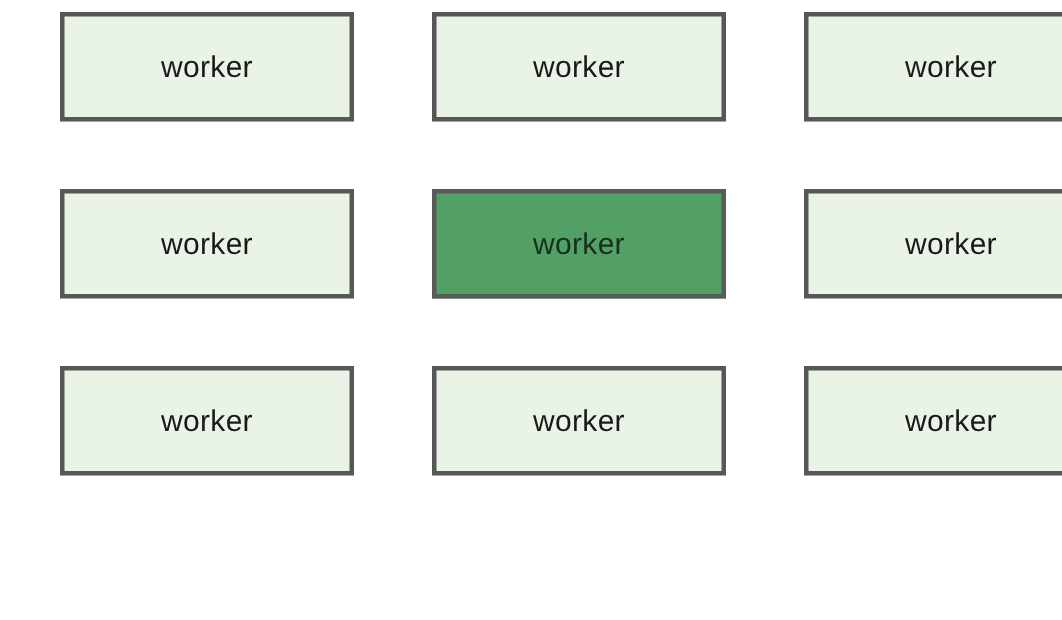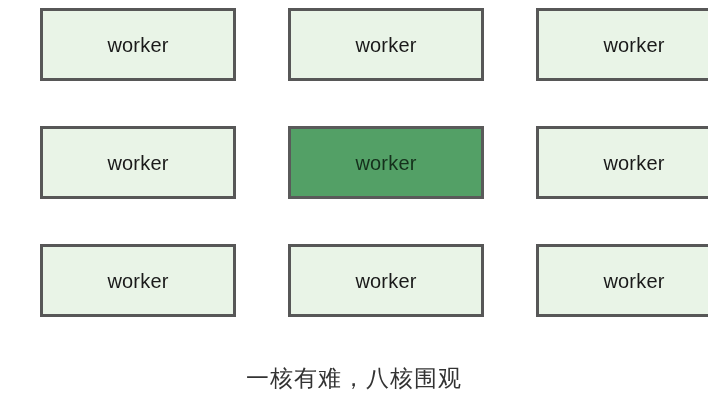--- a/index.html
+++ b/index.html
@@ -110,15 +110,14 @@
       <div class="worker-box">
         <span class="worker-label">worker</span>
       </div>
       <div class="worker-box">
         <span class="worker-label">worker</span>
       </div>
     </div>
 
   </div>
 
-  <div class="caption">一核有难，八核围观</div>
 
 </div>
 
 </body></html>

